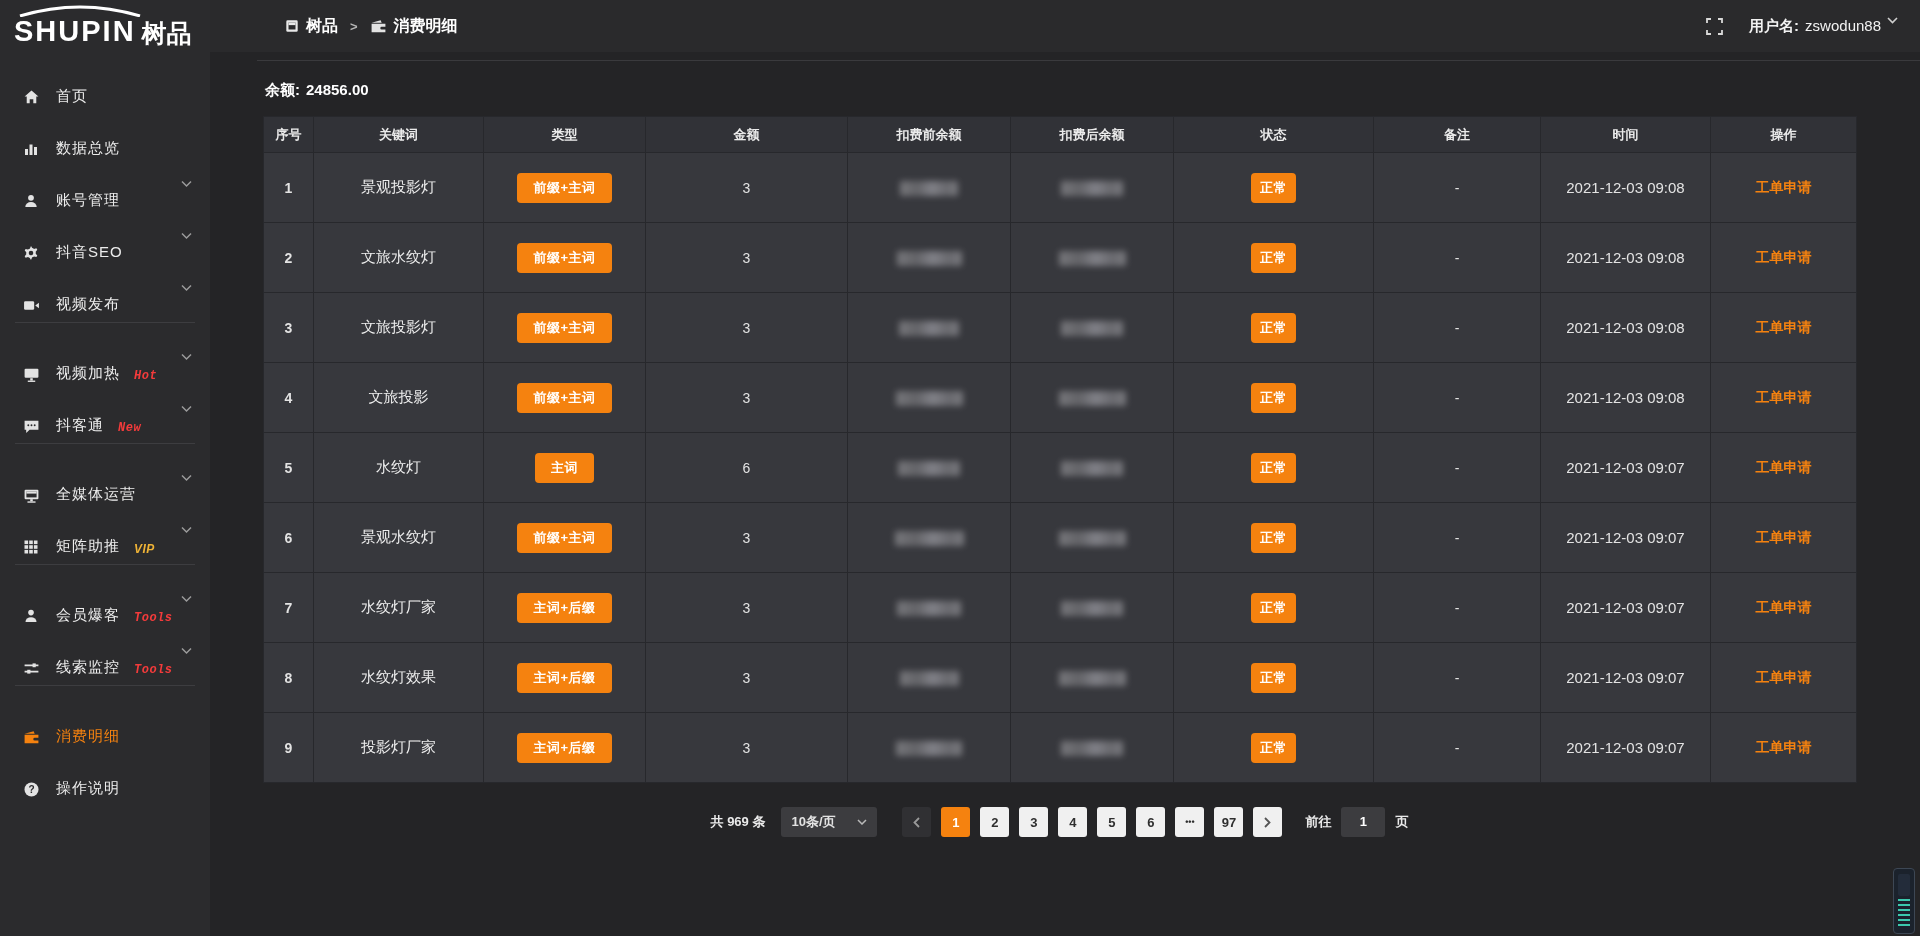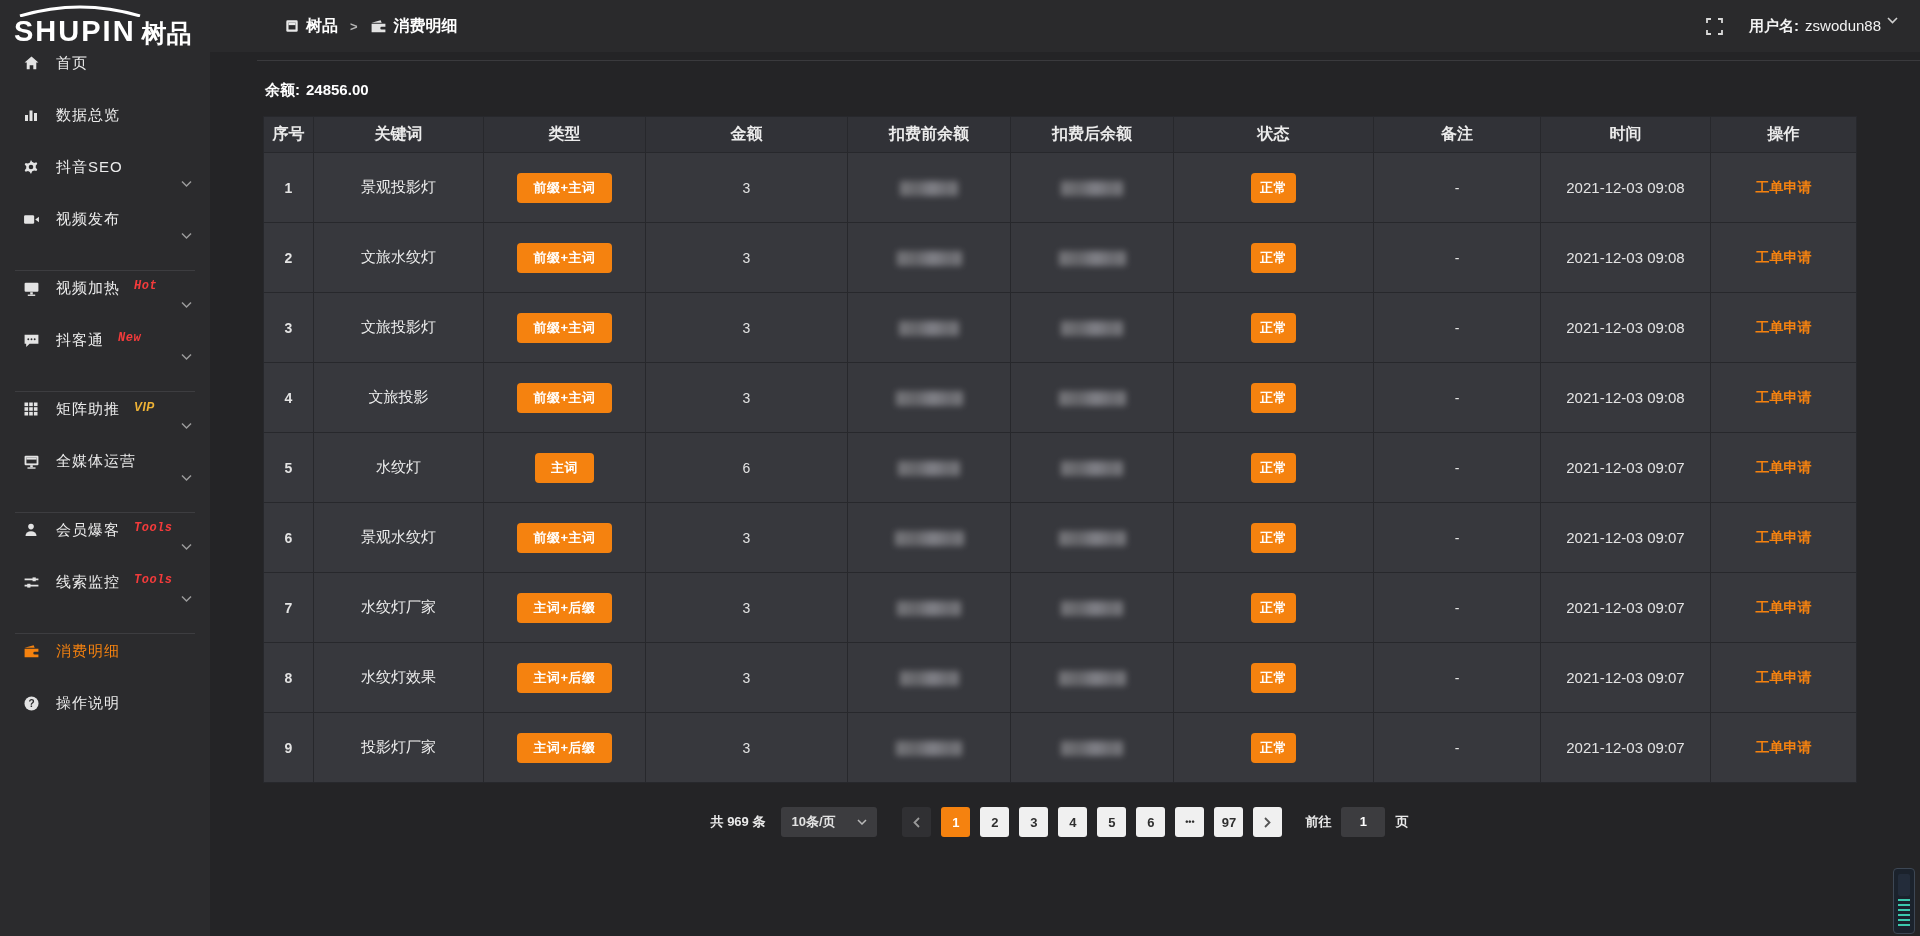--- a/index.html
+++ b/index.html
@@ -9,21 +9,21 @@
     background:#242426; color:#e6e6e6;
     font-family:"Liberation Sans", sans-serif;
   }
   
   .sidebar { position:absolute; left:0; top:0; width:210px; height:100%; background:#2b2b2d; z-index:3; }
   .logo { height:52px; display:flex; align-items:flex-end; padding:0 0 6px 14px; position:relative; }
   .logo-latin { font-size:29px; font-weight:800; letter-spacing:2px; color:#fff; line-height:1; }
   .logo-cn { font-size:25px; font-weight:800; color:#fff; margin-left:6px; line-height:1; }
   .logo-arc { position:absolute; left:16px; top:5px; }
   .nav { padding-top:2px; }
-  .nav-item { height:52px; display:flex; align-items:flex-start; padding:0 16px 0 22px; cursor:pointer; position:relative; }
+  .nav-item { height:52px; display:flex; align-items:flex-end; padding:0 16px 0 22px; cursor:pointer; position:relative; }
   .nav-item .ic { width:18px; height:18px; margin-right:16px; display:flex; align-items:center; justify-content:center; flex:0 0 18px; }
   .nav-item .lbl { font-size:15px; color:#ececec; letter-spacing:1px; }
   .nav-item.active .lbl { color:#f5820f; }
   .nav-badge { font-size:12px; font-weight:700; font-style:italic; margin-left:14px; letter-spacing:.5px; }
   .nav-badge.red { color:#f43b3b;font-family:Liberation Mono, monospace; }
   .nav-badge.gold { color:#efb336; }
   .nav-chevron { position:absolute; right:18px; top:50%; transform:translateY(-50%); display:flex; }
   .nav-divider { height:1px; background:#3d3d40; margin:8px 15px; }
   
   .topbar { position:absolute; left:210px; right:0; top:0; height:52px; background:#2a2a2c;
@@ -35,21 +35,21 @@
   .fullscreen-btn { display:flex; cursor:pointer; }
   .user-chip { display:flex; gap:6px; font-size:15px; color:#f2f2f2; cursor:pointer; }
   .user-chip b { font-weight:700; }
   .hr-line { position:absolute; left:257px; right:0; top:60px; height:1px; background:#3a3a3d; z-index:1; }
   
   .main { position:absolute; left:210px; top:61px; right:0; bottom:0; }
   .balance { margin:20px 0 0 55px; font-size:15px; font-weight:700; color:#fff; }
   .balance b { margin-left:6px; font-size:15px; }
   .table-wrap { margin:16px 0 0 53px; width:1593px; }
   table { border-collapse:collapse; table-layout:fixed; width:1593px; }
-  thead th { height:36px; background:#313237; border:1px solid #27282c; font-size:16px; font-weight:700; color:#ebebeb; }
+  thead th { height:36px; background:#313237; border:1px solid #27282c; font-size:13px; font-weight:700; color:#ebebeb; }
   tbody td { height:70px; background:#37383d; border:1px solid #27282c; text-align:center; vertical-align:middle;
              font-size:14px; color:#e3e3e3; }
   td.kw { font-size:15px; color:#eee; }
   td.idx { font-weight:600; }
   td.time { font-size:15px; }
   .badge { display:inline-block; background:#f5820f; color:#fff; border-radius:4px;
            padding:6px 16px; font-size:13px; font-weight:700; letter-spacing:.5px; }
   .masked { display:inline-block; height:15px; border-radius:2px; vertical-align:middle; opacity:.8;
             background:linear-gradient(90deg,#87878b 0%,#6e6e72 30%,#93939a 55%,#75757a 80%,#8a8a8f 100%);
             filter:blur(3px); }
@@ -107,20 +107,34 @@
           <svg width="16" height="16" viewBox="0 0 16 16" fill="#e3e3e3">
             <rect x="2" y="8" width="3" height="6"></rect>
             <rect x="6.5" y="3.5" width="3" height="10.5"></rect>
             <rect x="11" y="6" width="3" height="8"></rect>
           </svg>
         </span>
         <span class="lbl">数据总览</span>
       </div>
       <div class="nav-item">
         <span class="ic">
+          <svg width="16" height="16" viewBox="0 0 16 16" fill="#e3e3e3">
+            <circle cx="8" cy="4.8" r="2.9"></circle>
+            <path d="M2.3 14a5.7 5 0 0 1 11.4 0Z"></path>
+          </svg>
+        </span>
+        <span class="lbl">账号管理</span>
+        <span class="nav-chevron">
+          <svg width="11" height="7" viewBox="0 0 11 7" fill="none" stroke="#9b9b9b" stroke-width="1.5">
+            <path d="M1 1l4.5 4.5L10 1"></path>
+          </svg>
+        </span>
+      </div>
+      <div class="nav-item">
+        <span class="ic">
           <svg width="16" height="16" viewBox="0 0 16 16" fill="#e3e3e3" fill-rule="evenodd">
             <path d="M8 1l1.2 2.1c.64.15 1.25.42 1.8.78l2.4-.58.9 1.56-1.6 1.84a5 5 0 0 1 0 2l1.6 1.84-.9 1.56-2.4-.58c-.55.36-1.16.63-1.8.78L8 15l-1.2-2.1a5.4 5.4 0 0 1-1.8-.78l-2.4.58-.9-1.56 1.6-1.84a5 5 0 0 1 0-2L1.7 5.46l.9-1.56 2.4.58c.55-.36 1.16-.63 1.8-.78Zm0 9.3a2.3 2.3 0 1 0 0-4.6 2.3 2.3 0 0 0 0 4.6Z"></path>
           </svg>
         </span>
         <span class="lbl">抖音SEO</span>
         <span class="nav-chevron">
           <svg width="11" height="7" viewBox="0 0 11 7" fill="none" stroke="#9b9b9b" stroke-width="1.5">
             <path d="M1 1l4.5 4.5L10 1"></path>
           </svg>
         </span>
@@ -169,55 +183,55 @@
         </span>
         <span class="lbl">抖客通</span>
         <span class="nav-badge red">New</span>
         <span class="nav-chevron">
           <svg width="11" height="7" viewBox="0 0 11 7" fill="none" stroke="#9b9b9b" stroke-width="1.5">
             <path d="M1 1l4.5 4.5L10 1"></path>
           </svg>
         </span>
       </div>
       <div class="nav-divider"></div>
+      <div class="nav-item">
+        <span class="ic">
+          <svg width="17" height="17" viewBox="0 0 16 16" fill="#e3e3e3">
+            <rect x="1.5" y="2.5" width="13" height="9" rx="1"></rect>
+            <rect x="6.8" y="11.5" width="2.4" height="2"></rect>
+            <rect x="4.2" y="13.5" width="7.6" height="1.3"></rect>
+            <rect x="3.2" y="4.2" width="9.6" height="5.6" fill="#2b2b2d"></rect>
+            <rect x="3.2" y="4.2" width="9.6" height="2" fill="#e3e3e3"></rect>
+          </svg>
+        </span>
+        <span class="lbl">全媒体运营</span>
+        <span class="nav-chevron">
+          <svg width="11" height="7" viewBox="0 0 11 7" fill="none" stroke="#9b9b9b" stroke-width="1.5">
+            <path d="M1 1l4.5 4.5L10 1"></path>
+          </svg>
+        </span>
+      </div>
       <div class="nav-item">
         <span class="ic">
           <svg width="16" height="16" viewBox="0 0 16 16" fill="#e3e3e3">
             <g>
               <rect x="1.5" y="1.5" width="3.6" height="3.6"></rect>
               <rect x="6.2" y="1.5" width="3.6" height="3.6"></rect>
               <rect x="10.9" y="1.5" width="3.6" height="3.6"></rect>
               <rect x="1.5" y="6.2" width="3.6" height="3.6"></rect>
               <rect x="6.2" y="6.2" width="3.6" height="3.6"></rect>
               <rect x="10.9" y="6.2" width="3.6" height="3.6"></rect>
               <rect x="1.5" y="10.9" width="3.6" height="3.6"></rect>
               <rect x="6.2" y="10.9" width="3.6" height="3.6"></rect>
               <rect x="10.9" y="10.9" width="3.6" height="3.6"></rect>
             </g>
           </svg>
         </span>
         <span class="lbl">矩阵助推</span>
         <span class="nav-badge gold">VIP</span>
-        <span class="nav-chevron">
-          <svg width="11" height="7" viewBox="0 0 11 7" fill="none" stroke="#9b9b9b" stroke-width="1.5">
-            <path d="M1 1l4.5 4.5L10 1"></path>
-          </svg>
-        </span>
-      </div>
-      <div class="nav-item">
-        <span class="ic">
-          <svg width="17" height="17" viewBox="0 0 16 16" fill="#e3e3e3">
-            <rect x="1.5" y="2.5" width="13" height="9" rx="1"></rect>
-            <rect x="6.8" y="11.5" width="2.4" height="2"></rect>
-            <rect x="4.2" y="13.5" width="7.6" height="1.3"></rect>
-            <rect x="3.2" y="4.2" width="9.6" height="5.6" fill="#2b2b2d"></rect>
-            <rect x="3.2" y="4.2" width="9.6" height="2" fill="#e3e3e3"></rect>
-          </svg>
-        </span>
-        <span class="lbl">全媒体运营</span>
         <span class="nav-chevron">
           <svg width="11" height="7" viewBox="0 0 11 7" fill="none" stroke="#9b9b9b" stroke-width="1.5">
             <path d="M1 1l4.5 4.5L10 1"></path>
           </svg>
         </span>
       </div>
       <div class="nav-divider"></div>
       <div class="nav-item">
         <span class="ic">
           <svg width="16" height="16" viewBox="0 0 16 16" fill="#e3e3e3">

